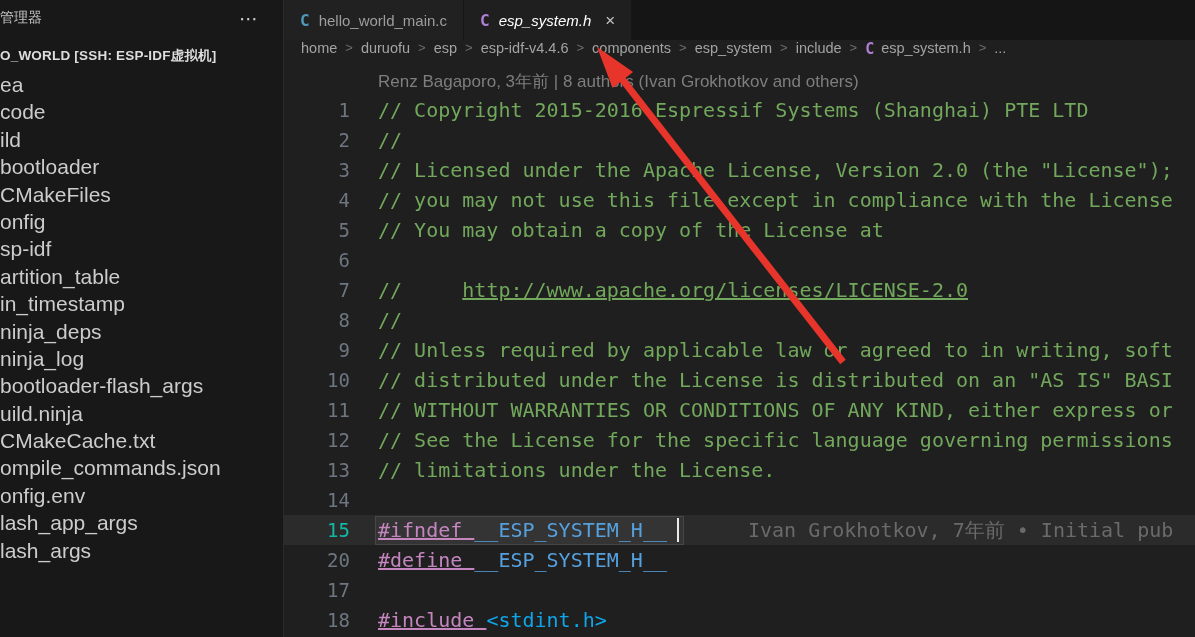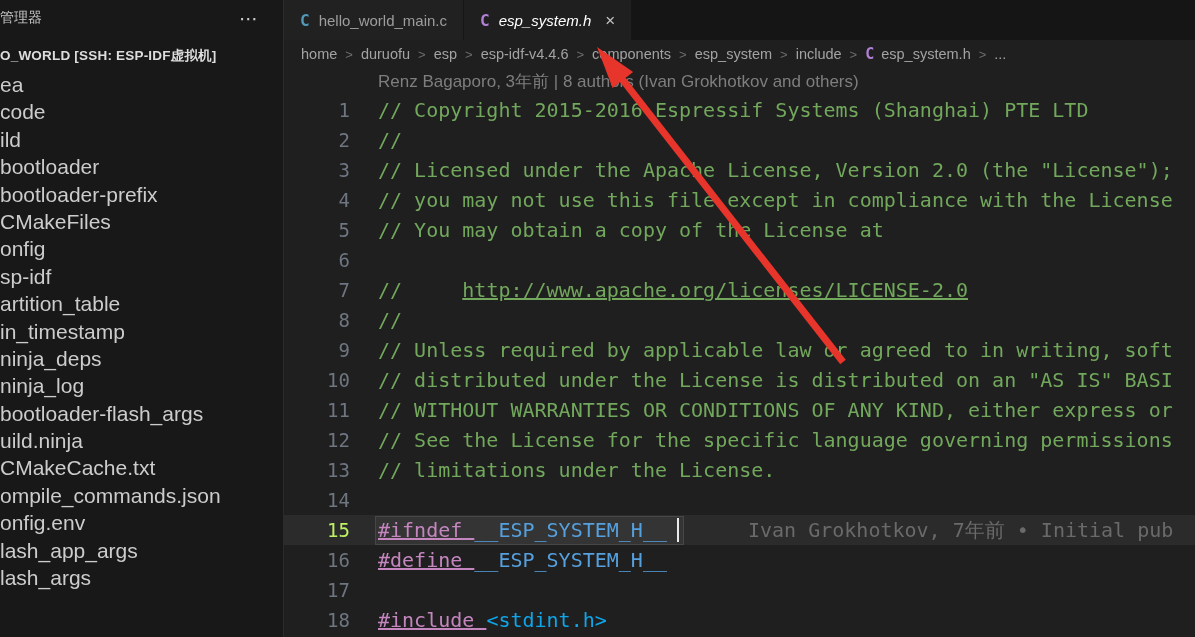--- a/index.html
+++ b/index.html
@@ -25,39 +25,39 @@
   .tabbar { height:40px; background:#151515; display:flex; flex:0 0 40px; }
   .tab { display:flex; align-items:center; padding:0 16px; font-size:15px; height:40px;
          background:#212121; color:#9d9d9d; border-right:1px solid #161616; cursor:pointer;
          white-space:nowrap; }
   .tab.active { background:#1f1f1f; color:#ffffff; }
   .tab.active .tlabel { font-style:italic; }
   .ticon { font-weight:700; font-size:16px; margin-right:9px;
            font-family:"DejaVu Sans Mono","Liberation Mono",monospace; }
   .tclose { margin-left:14px; color:#c5c5c5; font-size:17px; line-height:1; cursor:pointer; }
 
-  .breadcrumbs { height:28px; flex:0 0 28px; display:flex; align-items:center;
+  .breadcrumbs { height:28px; flex:0 0 28px; display:flex; align-items:flex-start;
                  padding-left:17px; font-size:14.5px; color:#a3a3a3; background:#1f1f1f;
                  white-space:nowrap; }
   .bc-item { cursor:pointer; }
   .bc-sep { color:#6d6d6d; margin:0 8px; font-size:13px; }
   .bc-ficon { font-weight:700; font-size:15px; margin-right:7px;
               font-family:"DejaVu Sans Mono","Liberation Mono",monospace; }
   .bc-more { color:#a3a3a3; cursor:pointer; }
 
   
   .editor { flex:1; position:relative; overflow:hidden;
             font-family:"DejaVu Sans Mono","Liberation Mono",monospace; }
   .blame-header { height:27px; line-height:27px; padding-left:94px; color:#7e7e7e;
                   font-size:17px; font-family:"Liberation Sans","DejaVu Sans",sans-serif;
                   white-space:nowrap; }
   .code-row { height:30px; line-height:30px; display:flex; font-size:20px; white-space:pre; }
   .code-row.current { background:rgba(255,255,255,0.055); }
   .gutter { width:66px; flex:0 0 66px; text-align:right; color:#6e7681; font-size:19px; }
-  .code-row.current .gutter { color:#bef264;padding-left:36px; }
+  .code-row.current .gutter { color:#14b8a6;padding-left:36px; }
   .content { margin-left:28px; display:flex; align-items:center; min-width:0; }
   .tok-comment { color:#72a85c; }
   .tok-link { text-decoration:underline;text-align:right; }
   .tok-directive { color:#c586c0;text-decoration:underline; }
   .tok-macro { color:#56a0de; }
   .tok-string { color:#0ea5e9; }
   .curbox { display:inline-flex; align-items:center; border:1px solid #474747;
             background:rgba(255,255,255,0.045); padding:1px 4px 1px 2px; margin-left:-3px;
             height:29px; }
   .cursor { display:inline-block; width:2px; height:24px; background:#eaeaea; margin-left:10px; }
@@ -75,21 +75,20 @@
     <div class="sb-header">
       <span class="sb-title">管理器</span>
       <span class="sb-ellipsis">⋯</span>
     </div>
     <div class="sb-section">O_WORLD [SSH: ESP-IDF虚拟机]</div>
     <ul class="sb-list" id="sb-list">
         <li>ea</li>
         <li>code</li>
         <li>ild</li>
         <li>bootloader</li>
-        <li>bootloader-prefix</li>
         <li>CMakeFiles</li>
         <li>onfig</li>
         <li>sp-idf</li>
         <li>artition_table</li>
         <li>in_timestamp</li>
         <li>ninja_deps</li>
         <li>ninja_log</li>
         <li>bootloader-flash_args</li>
         <li>uild.ninja</li>
         <li>CMakeCache.txt</li>
@@ -145,21 +144,21 @@
           <div class="code-row"><span class="gutter">6</span><span class="content"></span></div>
           <div class="code-row"><span class="gutter">7</span><span class="content"><span class="tok-comment">//     </span><span class="tok-comment tok-link">http://www.apache.org/licenses/LICENSE-2.0</span></span></div>
           <div class="code-row"><span class="gutter">8</span><span class="content"><span class="tok-comment">//</span></span></div>
           <div class="code-row"><span class="gutter">9</span><span class="content"><span class="tok-comment">// Unless required by applicable law or agreed to in writing, soft</span></span></div>
           <div class="code-row"><span class="gutter">10</span><span class="content"><span class="tok-comment">// distributed under the License is distributed on an "AS IS" BASI</span></span></div>
           <div class="code-row"><span class="gutter">11</span><span class="content"><span class="tok-comment">// WITHOUT WARRANTIES OR CONDITIONS OF ANY KIND, either express or</span></span></div>
           <div class="code-row"><span class="gutter">12</span><span class="content"><span class="tok-comment">// See the License for the specific language governing permissions</span></span></div>
           <div class="code-row"><span class="gutter">13</span><span class="content"><span class="tok-comment">// limitations under the License.</span></span></div>
           <div class="code-row"><span class="gutter">14</span><span class="content"></span></div>
           <div class="code-row current"><span class="gutter">15</span><span class="content"><span class="curbox"><span class="tok-directive">#ifndef </span><span class="tok-macro">__ESP_SYSTEM_H__</span><span class="cursor"></span></span><span class="inline-blame">Ivan Grokhotkov, 7年前 • Initial pub</span></span></div>
-          <div class="code-row"><span class="gutter">16</span><span class="content"><span class="tok-directive">#define </span><span class="tok-macro">__ESP_SYSTEM_H__</span></span></div>
+          <div class="code-row"><span class="gutter">20</span><span class="content"><span class="tok-directive">#define </span><span class="tok-macro">__ESP_SYSTEM_H__</span></span></div>
           <div class="code-row"><span class="gutter">17</span><span class="content"></span></div>
           <div class="code-row"><span class="gutter">18</span><span class="content"><span class="tok-directive">#include </span><span class="tok-string">&lt;stdint.h&gt;</span></span></div>
         </div>
     </div>
   </main>
 
   <svg class="arrow-overlay" id="arrow" viewBox="0 0 1195 637">
       <line x1="843" y1="362" x2="620.3889380888776" y2="76.94924999185542" stroke="#e8352b" stroke-width="7"></line>
       <polygon points="597,47 633.0967276217625,72.10032380269789 612.605135522072,88.10328144245622" fill="#e8352b"></polygon>
     </svg>

